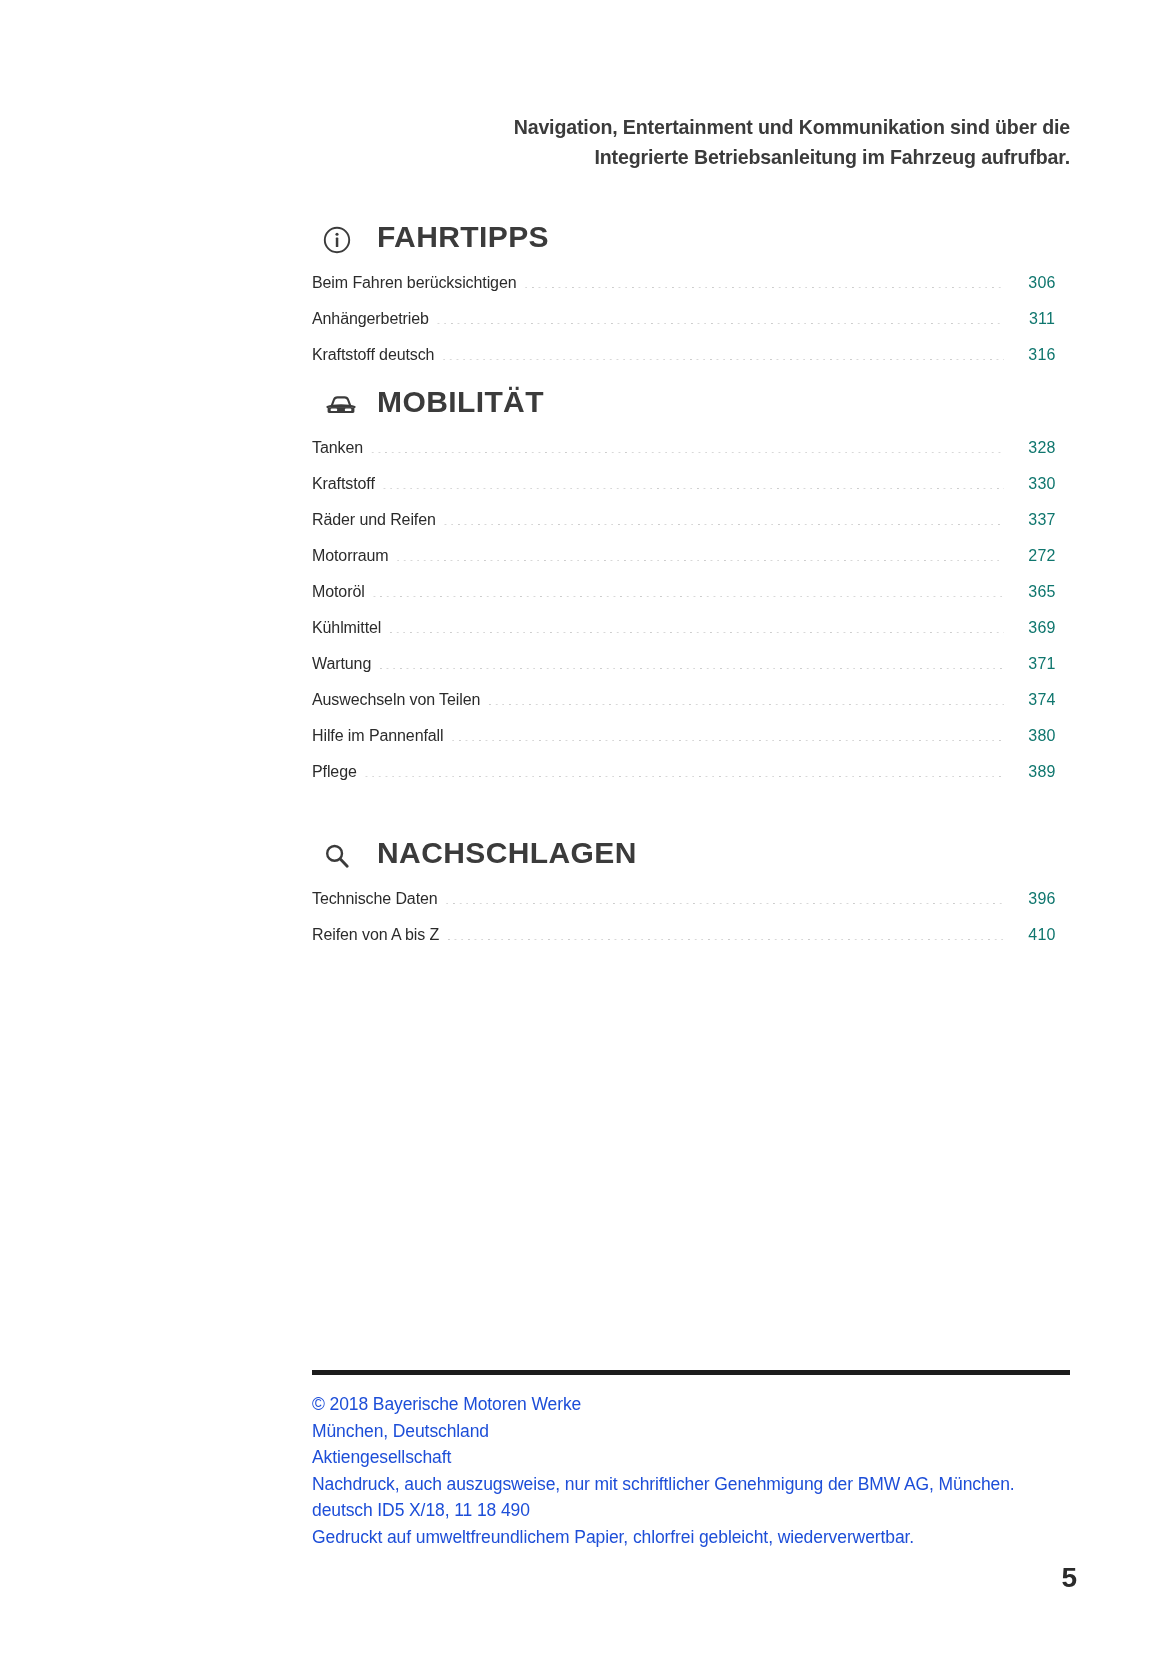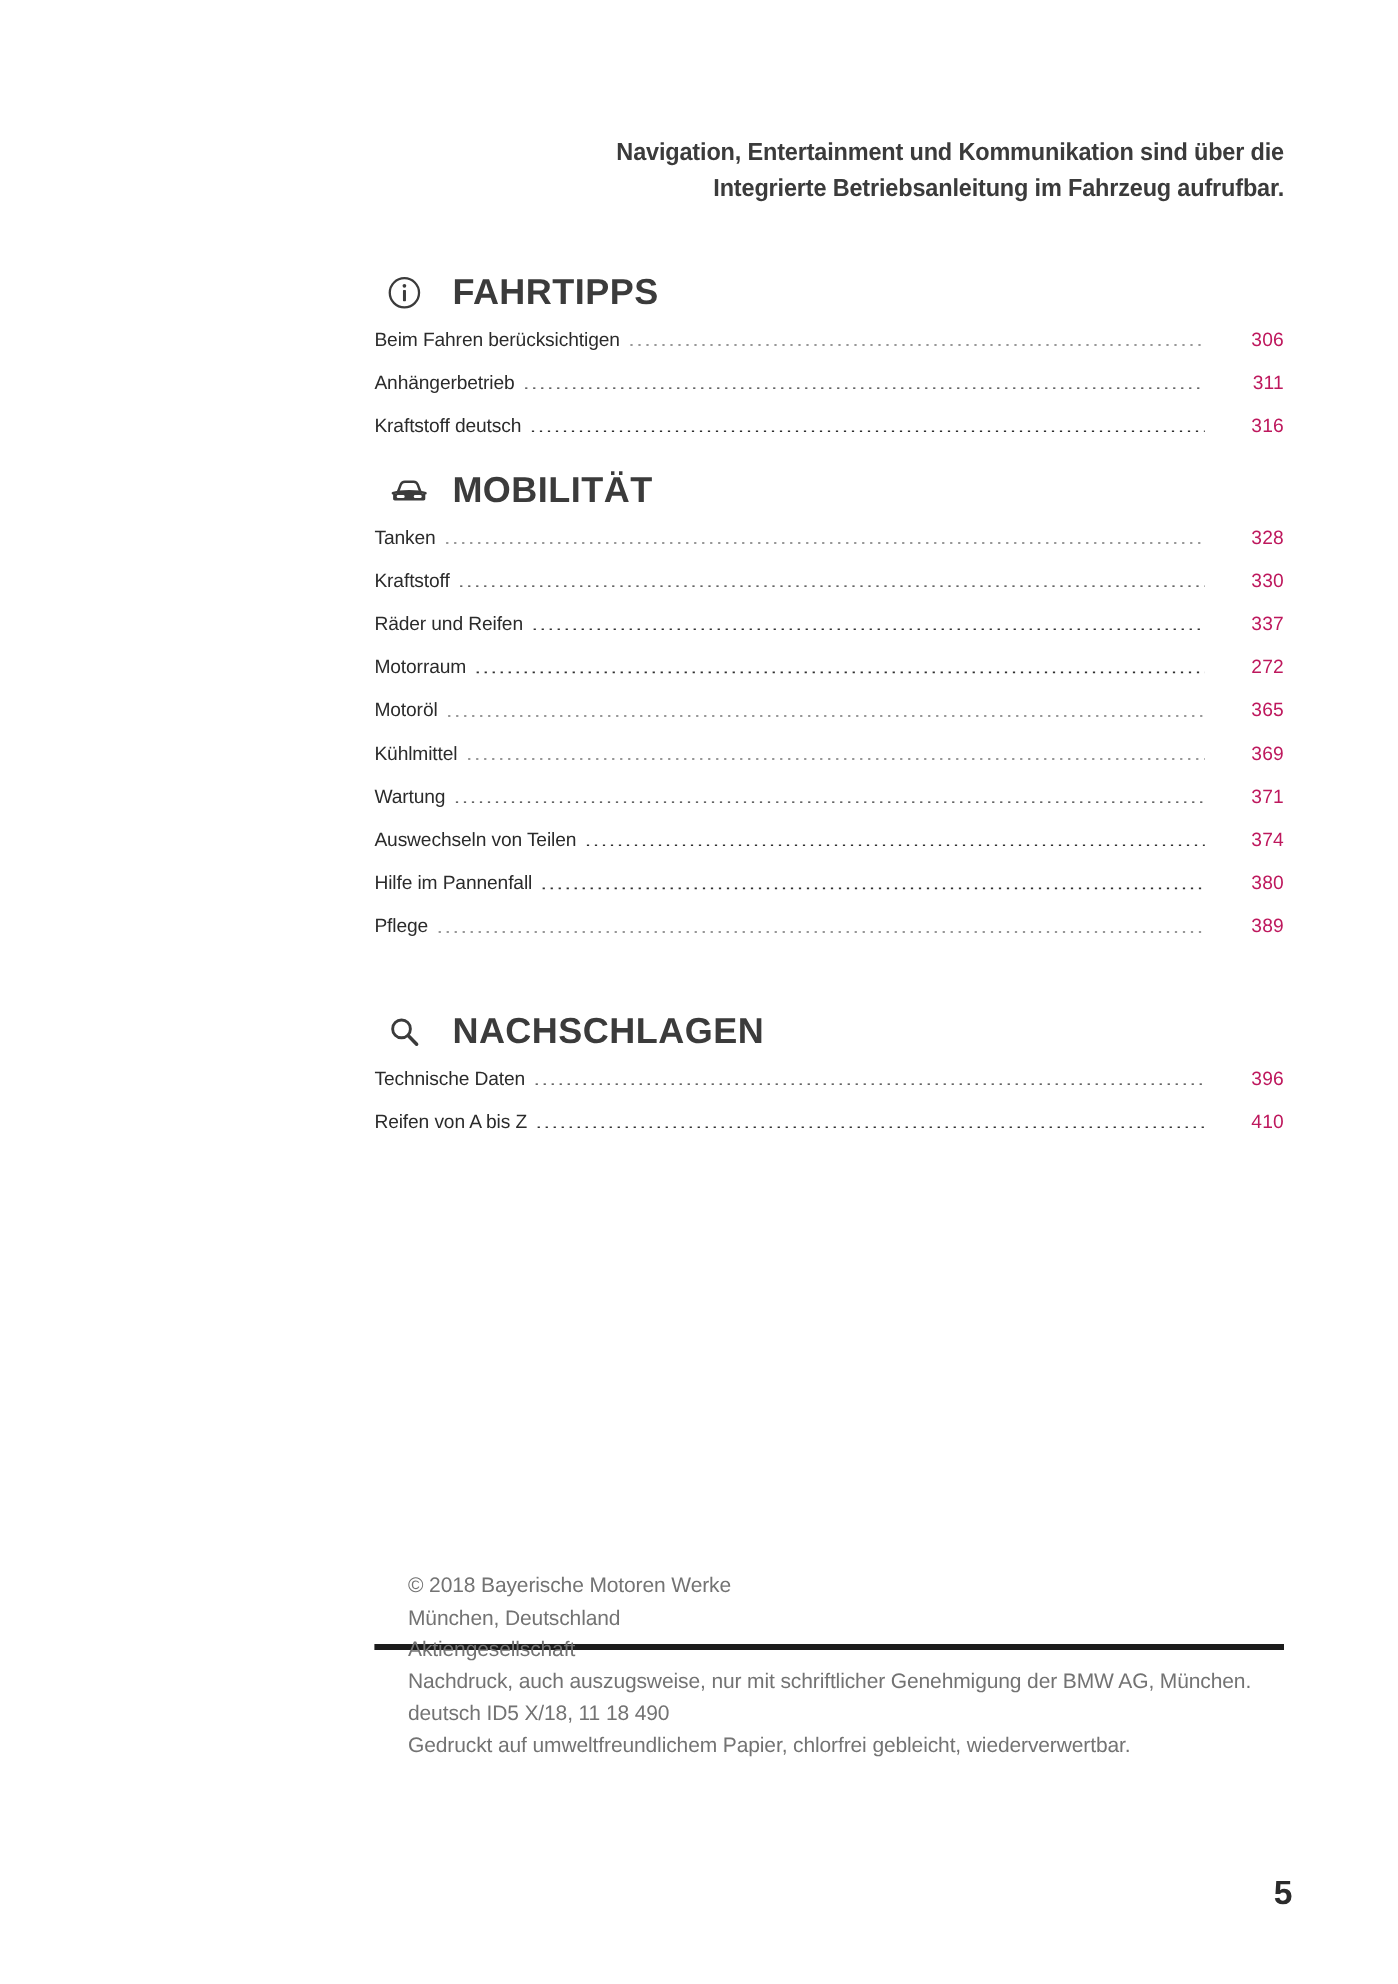--- a/index.html
+++ b/index.html
@@ -44,21 +44,21 @@
   .intro .l1, .intro .l2 { display: block; white-space: nowrap; }
 
   
   .section { position: absolute; left: 312px; width: 758px; }
   #section-fahrtipps  { top: 222px; }
   #section-mobilitaet { top: 387px; }
   #section-nachschlagen { top: 838px; }
 
   .sec-head {
     display: flex;
-    align-items: center;
+    align-items: flex-start;
     height: 44px;
     margin-bottom: 6px;
   }
   .sec-icon {
     width: 40px;
     min-width: 40px;
     height: 36px;
     display: flex;
     align-items: center;
     justify-content: flex-start;
@@ -101,47 +101,46 @@
     left: 0;
     top: 0;
     font-size: 19.5px;
     letter-spacing: 1.25px;
     color: #303030;
     white-space: nowrap;
   }
   .toc .pageno {
     flex: 0 0 auto;
     width: 56px;
-    text-align: right;
-    color: #be185d;
+    text-align: center;
+    color: #0f766e;
     font-weight: 400;
     padding-left: 10px;
     letter-spacing: 0.2px;
   }
 
   
   .footer-rule {
     position: absolute;
     left: 312px;
     top: 1370px;
     width: 758px;
     height: 5px;
     background: #1c1c1c;
   }
   .imprint {
     position: absolute;
     left: 312px;
-    top: 1308px;
+    top: 1391px;
     width: 790px;
     font-size: 17.5px;
     font-weight: 300;
     line-height: 26.5px;
-    color: #737373;
+    color: #1d4ed8;
     letter-spacing: -0.1px;
-    margin-left: 28px;
   }
   .imprint div { white-space: nowrap; }
 
   .folio {
     position: absolute;
     right: 88px;
     top: 1562px;
     font-size: 28px;
     font-weight: bold;
     color: #2b2b2b;

